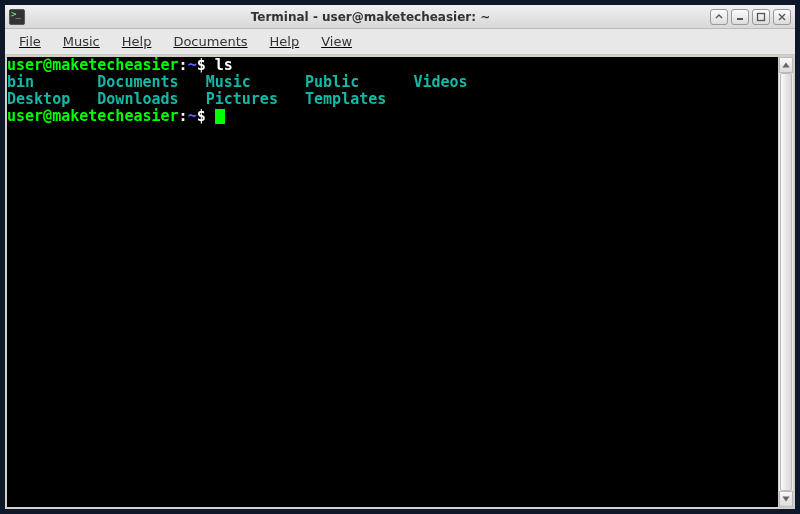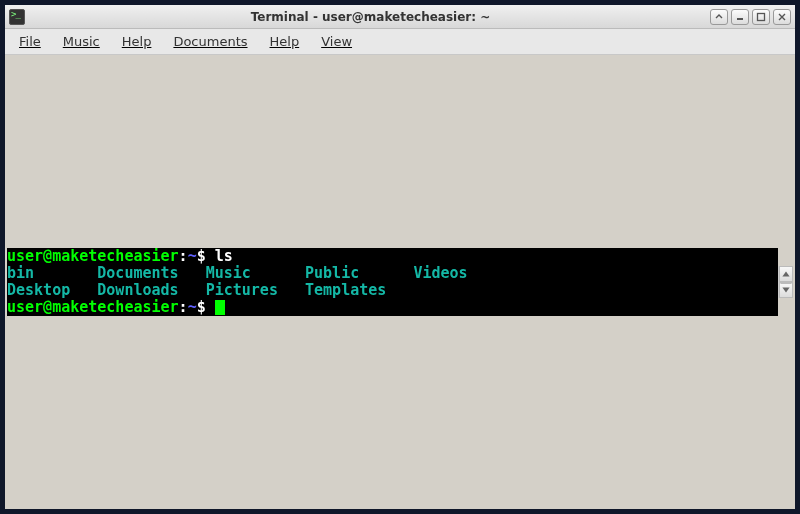--- a/index.html
+++ b/index.html
@@ -75,21 +75,20 @@
       padding: 3px 10px;
       color: #333;
       cursor: pointer;
       border-radius: 2px;
     }
     .content {
       flex: 1;
       display: flex;
       background: #d4d0c8;
       padding: 2px;
-      align-items: center;
     }
     .terminal {
       flex: 1;
       background: #000;
       color: #fff;
       font-family: "DejaVu Sans Mono", "Liberation Mono", "Courier New", monospace;
       font-size: 15px;
       line-height: 17px;
       padding: 0;
       white-space: pre;

